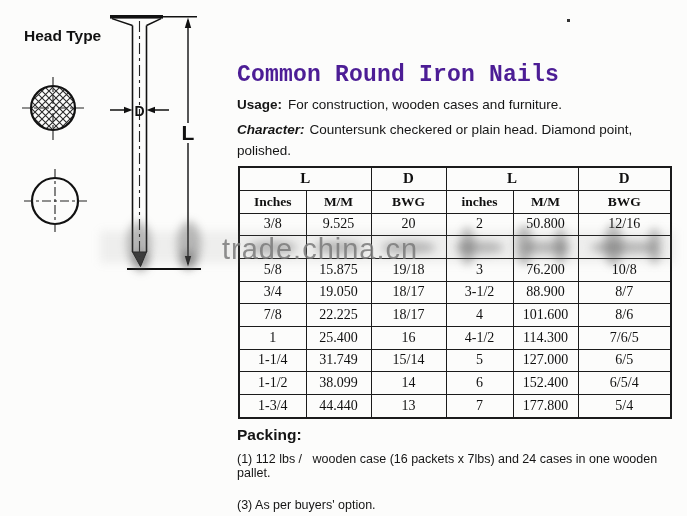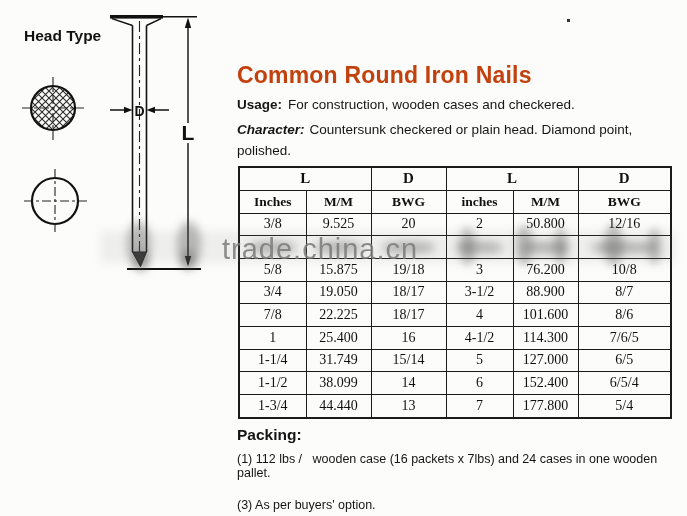--- a/index.html
+++ b/index.html
@@ -2,22 +2,22 @@
 <html><head>
 <meta charset="utf-8">
 <style>
   html,body{margin:0;padding:0;}
   body{width:687px;height:516px;overflow:hidden;background:#ffffff;}
   .page{position:relative;width:687px;height:516px;background:#fcfcfb;
         font-family:"Liberation Sans",sans-serif;color:#151515;}
   
   .diagram{position:absolute;left:0;top:0;}
   
-  .title{position:absolute;left:237px;top:62px;font-family:Liberation Sans, sans-serif;
-         font-weight:bold;font-size:23px;letter-spacing:.2px;color:#c2410c;}
+  .title{position:absolute;left:237px;top:62px;font-family:Liberation Mono, monospace;
+         font-weight:bold;font-size:23px;letter-spacing:.2px;color:#4c1d95;}
   .usage-line{position:absolute;left:237px;top:97px;font-size:13.5px;}
   .usage-line .lbl{font-weight:bold;margin-right:6px;}
   .char-line{position:absolute;left:237px;top:119px;width:452px;font-size:13.5px;line-height:21px;}
   .char-line .lbl{font-weight:bold;margin-right:5px;font-style:italic;}
   
   table.spec{position:absolute;left:238px;top:166px;border-collapse:collapse;
              table-layout:fixed;font-family:"Liberation Serif",serif;
              border:2.5px solid #1b1b1b;}
   table.spec th,table.spec td{border:1.5px solid #1b1b1b;text-align:center;
              vertical-align:middle;padding:0;color:#101010;}
@@ -86,21 +86,21 @@
       <polygon points="188,17.5 184.8,28 191.2,28" fill="#111"></polygon>
       <polygon points="188,266.5 184.8,256 191.2,256" fill="#111"></polygon>
       <text x="188" y="140" text-anchor="middle" font-family="Liberation Sans, sans-serif" font-size="21" font-weight="bold" fill="#111">L</text>
       <path d="M127,269 H201" stroke="#111" stroke-width="2.2" fill="none"></path>
     </g>
   </svg>
 
   <div class="title">Common Round Iron Nails</div>
 
   <div class="usage-line">
-    <span class="lbl">Usage:</span><span>For construction, wooden cases and checkered.</span>
+    <span class="lbl">Usage:</span><span>For construction, wooden cases and furniture.</span>
   </div>
 
   <div class="char-line">
     <span class="lbl">Character:</span><span>Countersunk checkered or plain head. Diamond point, polished.</span>
   </div>
 
   <table class="spec">
     <colgroup>
       <col style="width:67px">
         <col style="width:65px">

